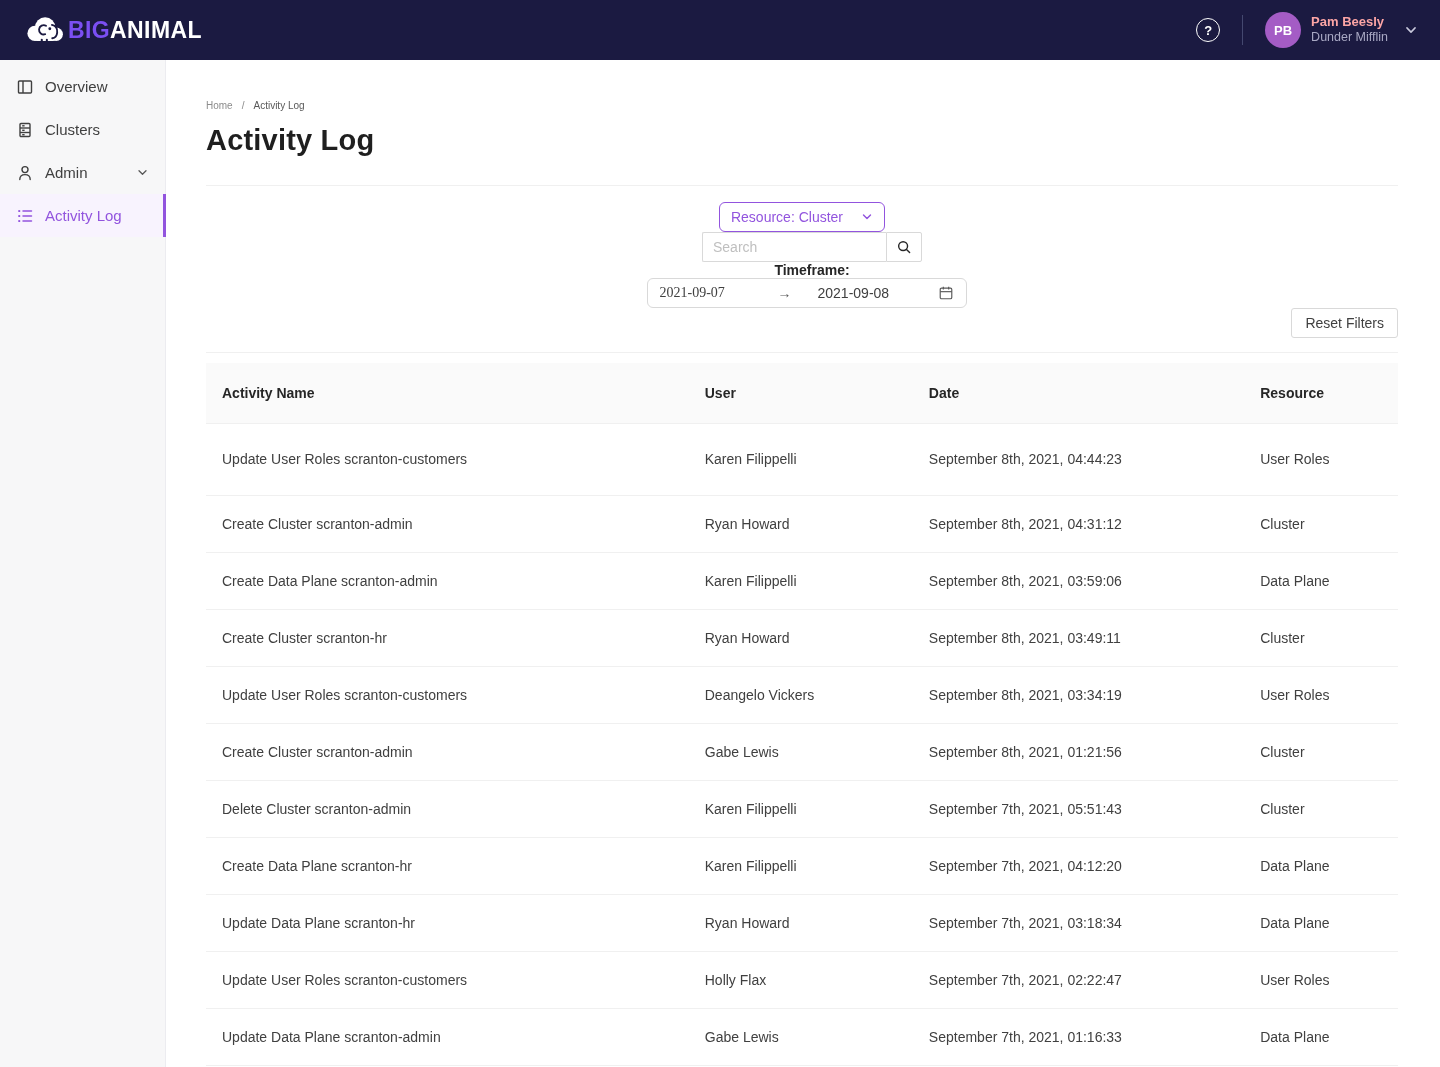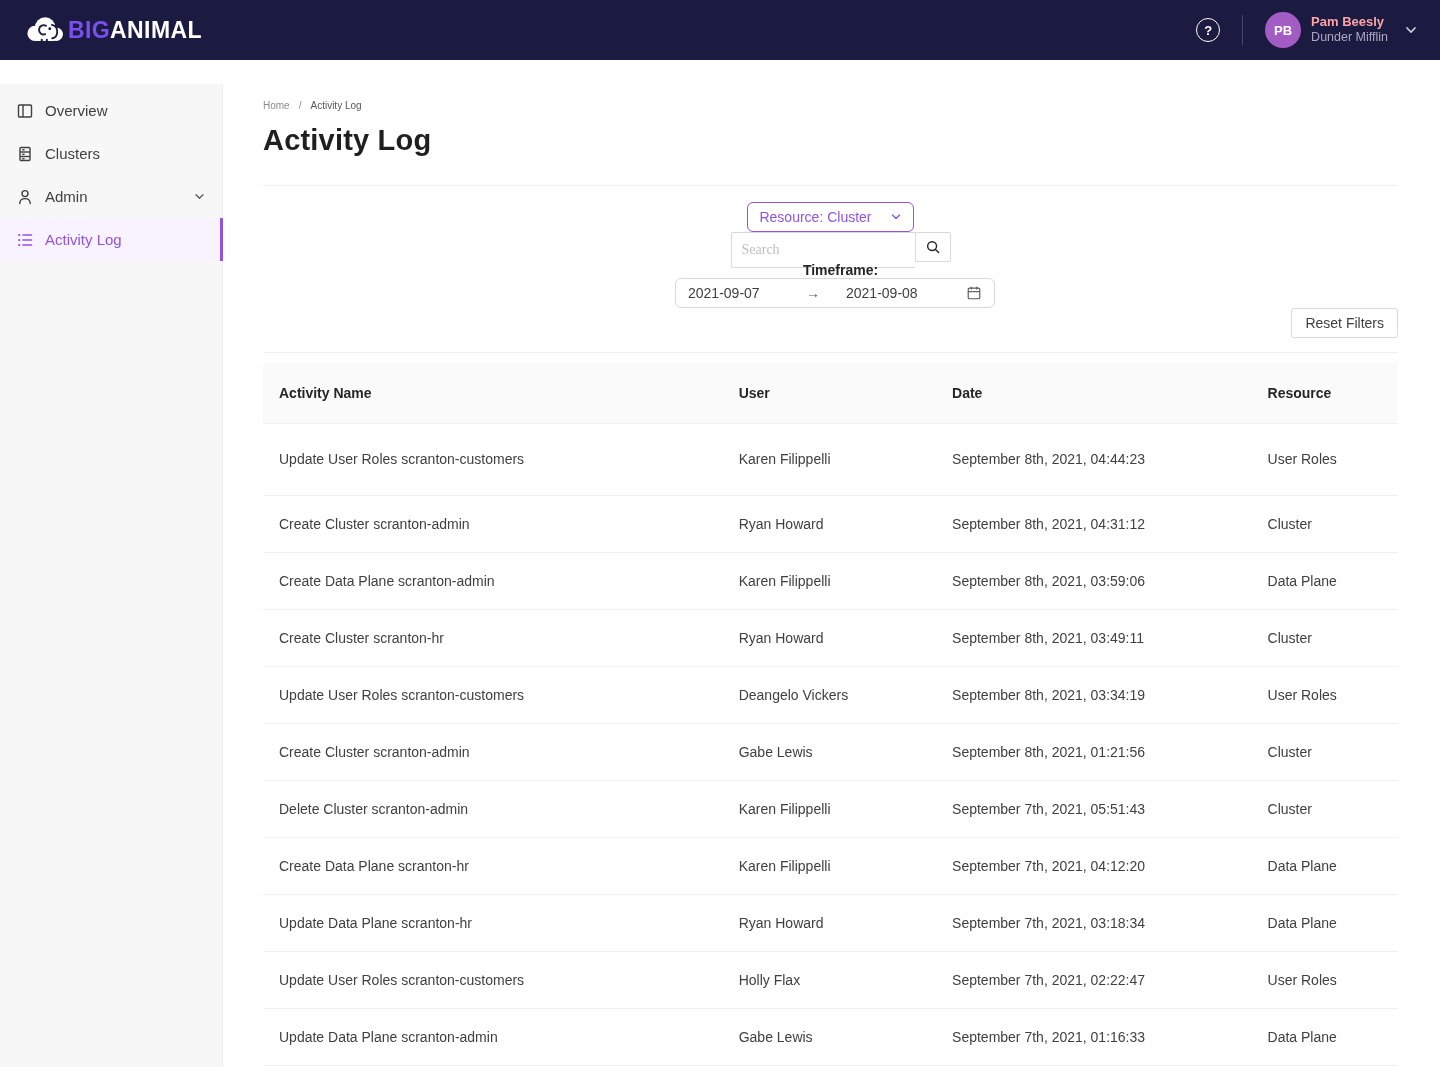--- a/index.html
+++ b/index.html
@@ -39,22 +39,22 @@
     align-items: center; justify-content: center;
   }
   .user-meta { line-height: 1.25; }
   .user-name { color: #fca5a5; font-size: 13px; font-weight: 600; }
   .user-org { color: #a9a9c4; font-size: 12.5px; }
   .user-chevron { color: #c9c9dc; margin-left: 6px; display: flex; }
 
   
   .shell { display: flex; height: 1007px; }
   .sidebar {
-    width: 223px; background: #f7f7f8; border-right: 1px solid #ececf0;
-    padding-top: 5px; flex-shrink: 0; margin-top: 24px;
+    width: 166px; background: #f7f7f8; border-right: 1px solid #ececf0;
+    padding-top: 5px; flex-shrink: 0;
   }
   .main { flex: 1; padding: 40px 42px 0 40px; background: #fff; overflow: hidden; }
 
   
   .nav-item {
     height: 43px; display: flex; align-items: center; gap: 11px;
     padding: 0 16px; font-size: 15px; color: #404040; cursor: pointer;
   }
   .nav-icon { width: 18px; height: 18px; display: flex; color: #404040; flex-shrink: 0; }
   .nav-icon svg { width: 18px; height: 18px; }
@@ -73,38 +73,38 @@
   
   .filter-row { display: flex; align-items: center; margin-top: 16px; flex-direction: column; }
   .resource-select {
     height: 30px; border: 1px solid var(--accent); border-radius: 6px; background: #fff;
     color: var(--accent); font-size: 14px; display: flex; align-items: center;
     gap: 18px; padding: 0 11px; cursor: pointer;
   }
   .resource-select svg { width: 12px; height: 12px; }
   .search-group { display: flex; margin-left: 20px; height: 30px; }
   .search-input {
-    width: 184px; height: 36px; border: 1px solid #d9d9d9; border-right: none;
+    width: 184px; height: 30px; border: 1px solid #d9d9d9; border-right: none;
     border-radius: 2px 0 0 2px; padding: 9px 10px; font-size: 14px; color: #404040;
-    font-family: Liberation Serif, serif; outline: none;
+    font-family: Liberation Sans, sans-serif; outline: none;
   }
   .search-input::placeholder { color: #bfbfbf; }
   .search-btn {
     width: 36px; height: 30px; border: 1px solid #d9d9d9; border-radius: 0 2px 2px 0;
     background: #fff; color: #262626; display: flex; align-items: center;
     justify-content: center; cursor: pointer;
   }
   .search-btn svg { width: 16px; height: 16px; }
   .tf-label { margin-left: 20px; font-size: 14px; font-weight: 700; color: #262626; }
   .date-range {
     margin-left: 9px; width: 320px; height: 30px; border: 1px solid #d9d9d9;
     border-radius: 6px; display: flex; align-items: center; padding: 0 12px;
     font-size: 14px; color: #404040; cursor: pointer;
   }
-  .date-from { width: 118px; }
+  .date-from { width: 118px; font-family: Liberation Serif, serif; }
   .range-arrow { color: #595959; width: 40px; }
   .calendar-icon { margin-left: auto; color: #595959; display: flex; }
   .calendar-icon svg { width: 16px; height: 16px; }
   .reset-btn {
     margin-left: auto; height: 30px; border: 1px solid #d9d9d9; border-radius: 3px;
     background: #fff; color: #404040; font-size: 14px; padding: 0 13px; cursor: pointer;
     font-family: "Liberation Sans", sans-serif;
   }
 
   .divider2 { border: none; border-top: 1px solid #f0f0f0; margin: 14px 0 0; }

